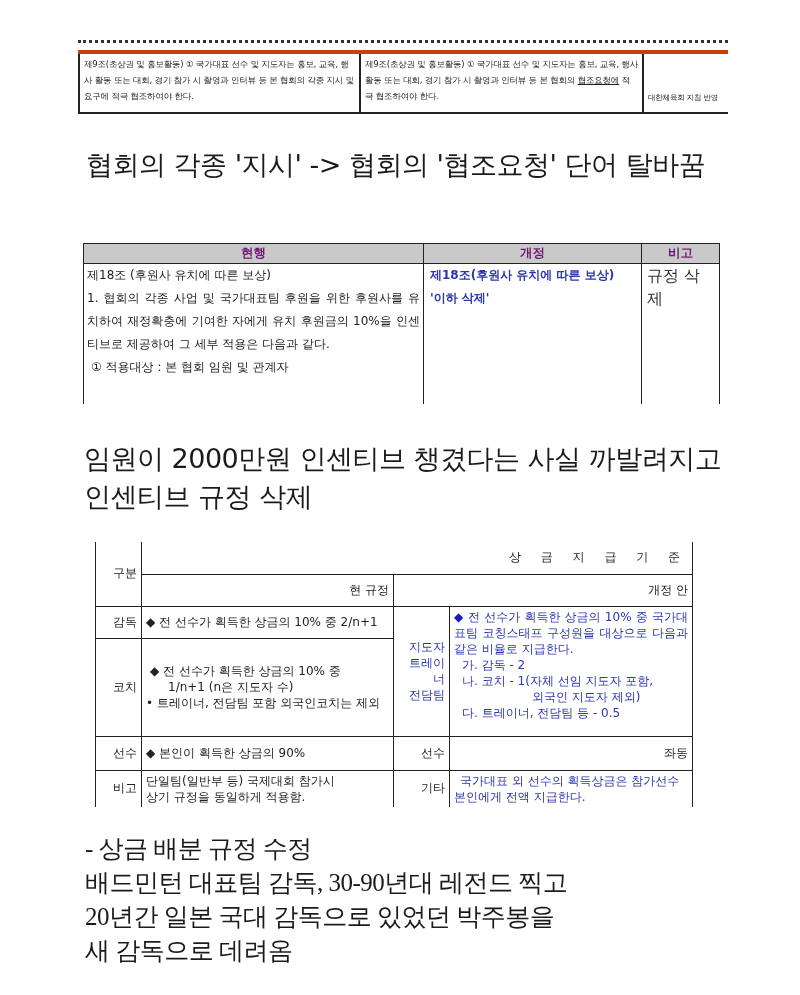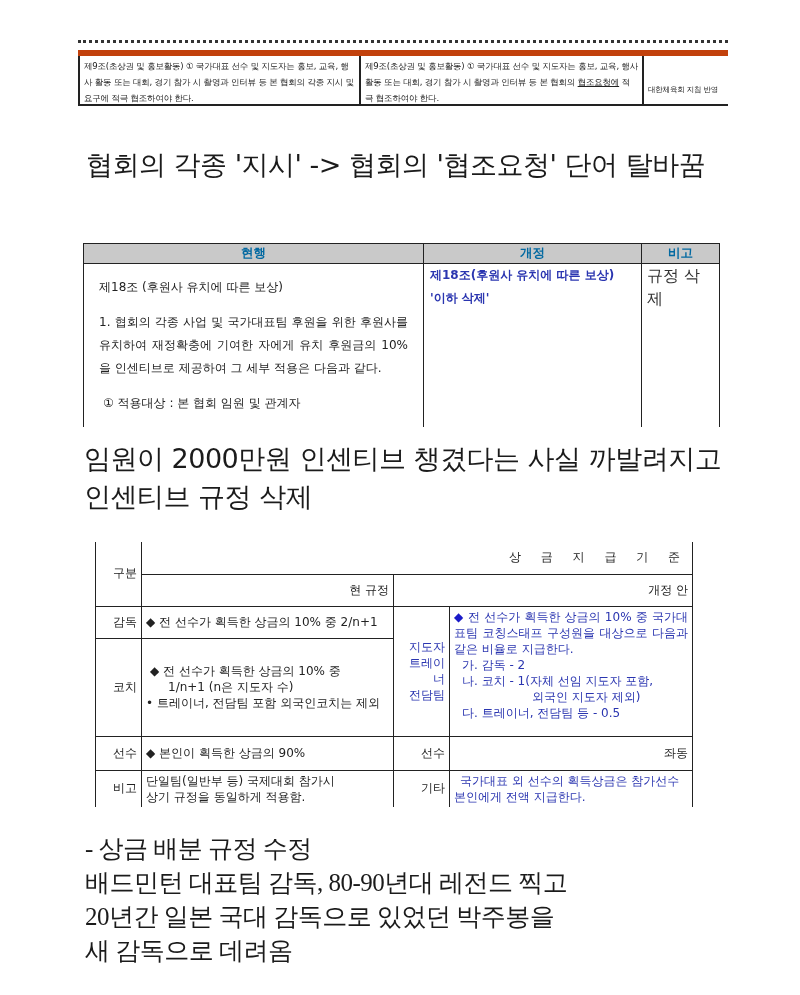--- a/index.html
+++ b/index.html
@@ -2,40 +2,40 @@
 <html><head>
 <meta charset="utf-8">
 <style>
   * { box-sizing: border-box; margin: 0; padding: 0; }
   html, body { width: 800px; height: 995px; background: #ffffff; overflow: hidden; }
   body { position: relative; font-family: "DejaVu Sans", "Liberation Sans", sans-serif; color: #1a1a1a; }
 
   
   .frag1 { position: absolute; left: 78px; top: 40px; width: 650px; }
   .dotted-rule { height: 4px; border-top: 3px dotted #333; margin-bottom: 6px; }
-  .f1-row { display: flex; border-top: 6px solid #c2410c; border-bottom: 2px solid #222; height: 56px; }
+  .f1-row { display: flex; border-top: 4px solid #c2410c; border-bottom: 2px solid #222; height: 64px; }
   .f1-cell { font-size: 8.5px; line-height: 16px; padding: 2px 4px; letter-spacing: -0.2px; color: #222; }
   .f1-old { width: 283px; border-left: 2px solid #222; border-right: 2px solid #222; }
   .f1-new { width: 283px; border-right: 2px solid #222; }
   .f1-note { flex: 1; font-size: 7.5px; display: flex; align-items: flex-end; padding-bottom: 6px; white-space: nowrap; overflow: hidden; }
   .underline { text-decoration: underline; }
 
   
   .caption { position: absolute; font-family: "DejaVu Sans", sans-serif; color: #1b1b1b; font-size: 27px; line-height: 38px; letter-spacing: -0.5px; }
   .cap1 { left: 86px; top: 146px; }
   .cap2 { left: 84px; top: 440px; }
   .cap3 { left: 85px; top: 832px; font-size: 25px; line-height: 34px; font-family: Liberation Serif, serif; }
 
   
   .frag2 { position: absolute; left: 83px; top: 243px; width: 636px; }
   .t2 { border-collapse: collapse; width: 100%; table-layout: fixed; }
-  .t2 th { background: #c9c9c9; font-size: 12.5px; font-weight: bold; height: 20px; border: 1.5px solid #222; color: #0369a1; }
+  .t2 th { background: #c9c9c9; font-size: 12.5px; font-weight: bold; height: 20px; border: 1.5px solid #222; color: #701a75; }
   .t2 td { vertical-align: top; border-left: 1.5px solid #222; border-right: 1.5px solid #222; height: 140px; }
   .t2-old { font-size: 12px; line-height: 23px; padding: 0 3px; color: #222; text-align: justify; }
-  .t2-old p { margin: 12px; }
+  .t2-old p { margin: 0; }
   .t2-old .indent { padding-left: 4px; }
   .t2-new { font-size: 12px; line-height: 23px; padding: 0 6px; color: #2a35b0; font-weight: bold; margin-left: 6px; }
   .t2-note { font-size: 16px; line-height: 23px; padding: 0 5px; color: #333; }
 
   
   .frag3 { position: absolute; left: 95px; top: 542px; width: 597px; }
   .t3 { border-collapse: collapse; width: 100%; table-layout: fixed; font-size: 12px; color: #222; }
   .t3 td { border: 1.5px solid #222; padding: 2px 4px; vertical-align: middle; }
   .t3 .topline { border-top: none; }
   .t3 .center { text-align: right; }
@@ -167,16 +167,16 @@
         <div style="padding-left:6px">국가대표 외 선수의 획득상금은 참가선수</div>
         <div>본인에게 전액 지급한다.</div>
       </td>
     </tr>
   </tbody>
     </table>
 </div>
 
 <div class="caption cap3">
   <div>- 상금 배분 규정 수정</div>
-  <div>배드민턴 대표팀 감독, 80-90년대 레전드 찍고</div>
+  <div>배드민턴 대표팀 감독, 30-90년대 레전드 찍고</div>
   <div>20년간 일본 국대 감독으로 있었던 박주봉을</div>
   <div>새 감독으로 데려옴</div>
 </div>
 
 </body></html>

